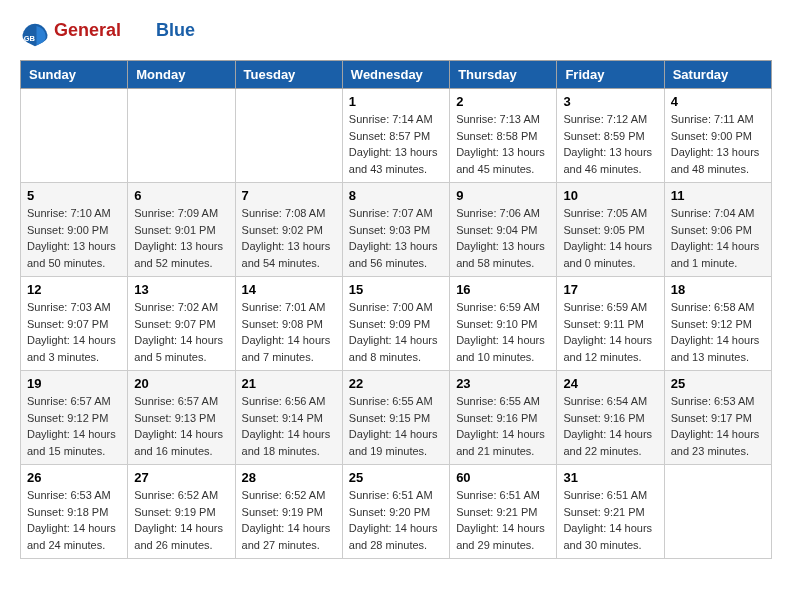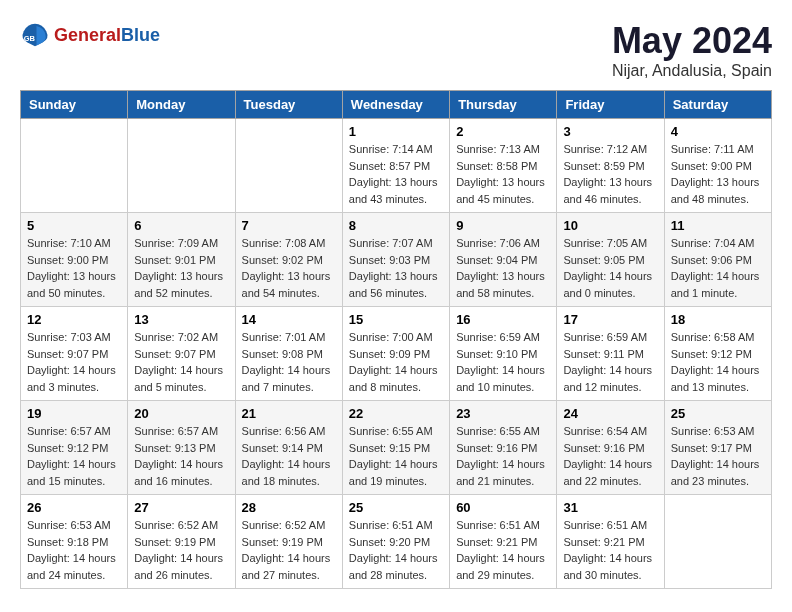--- a/index.html
+++ b/index.html
@@ -11,31 +11,31 @@
       padding: 20px;
     }
     .header {
       display: flex;
       justify-content: space-between;
       align-items: flex-start;
       margin-bottom: 10px;
     }
     .logo {
       display: flex;
-      align-items: center;
     }
     .logo-text-general {
       font-size: 18px;
       font-weight: bold;
       color: #b91c1c;
     }
     .logo-text-blue {
       font-size: 18px;
       font-weight: bold;
       color: #1a5fa8;
+      padding-left: 35px;
     }
     .logo-icon {
       width: 30px;
       height: 30px;
       margin-right: 4px;
     }
     .title-section {
       text-align: right;
     }
     .month-title {
@@ -94,24 +94,20 @@
 <div class="header">
   <div class="logo">
     <svg class="logo-icon" viewBox="0 0 40 40" xmlns="http://www.w3.org/2000/svg">
       <path d="M20 5 Q30 5 35 15 Q40 25 30 30 L20 35 L10 30 Q0 25 5 15 Q10 5 20 5Z" fill="#1a5fa8"></path>
       <path d="M22 8 Q32 10 34 20 Q36 28 26 32 L22 34 Z" fill="#2a7fd4"></path>
       <text x="5" y="28" font-size="10" font-weight="bold" fill="#fff" font-family="Arial">GB</text>
     </svg>
     <div>
       <span class="logo-text-general">General</span><span class="logo-text-blue">Blue</span>
     </div>
-  </div>
-  <div class="title-section">
-    <div class="month-title">May 2024</div>
-    <div class="location">Nijar, Andalusia, Spain</div>
   </div>
 </div>
 
 <table class="calendar">
   <thead>
     <tr>
       <th>Sunday</th>
       <th>Monday</th>
       <th>Tuesday</th>
       <th>Wednesday</th>

